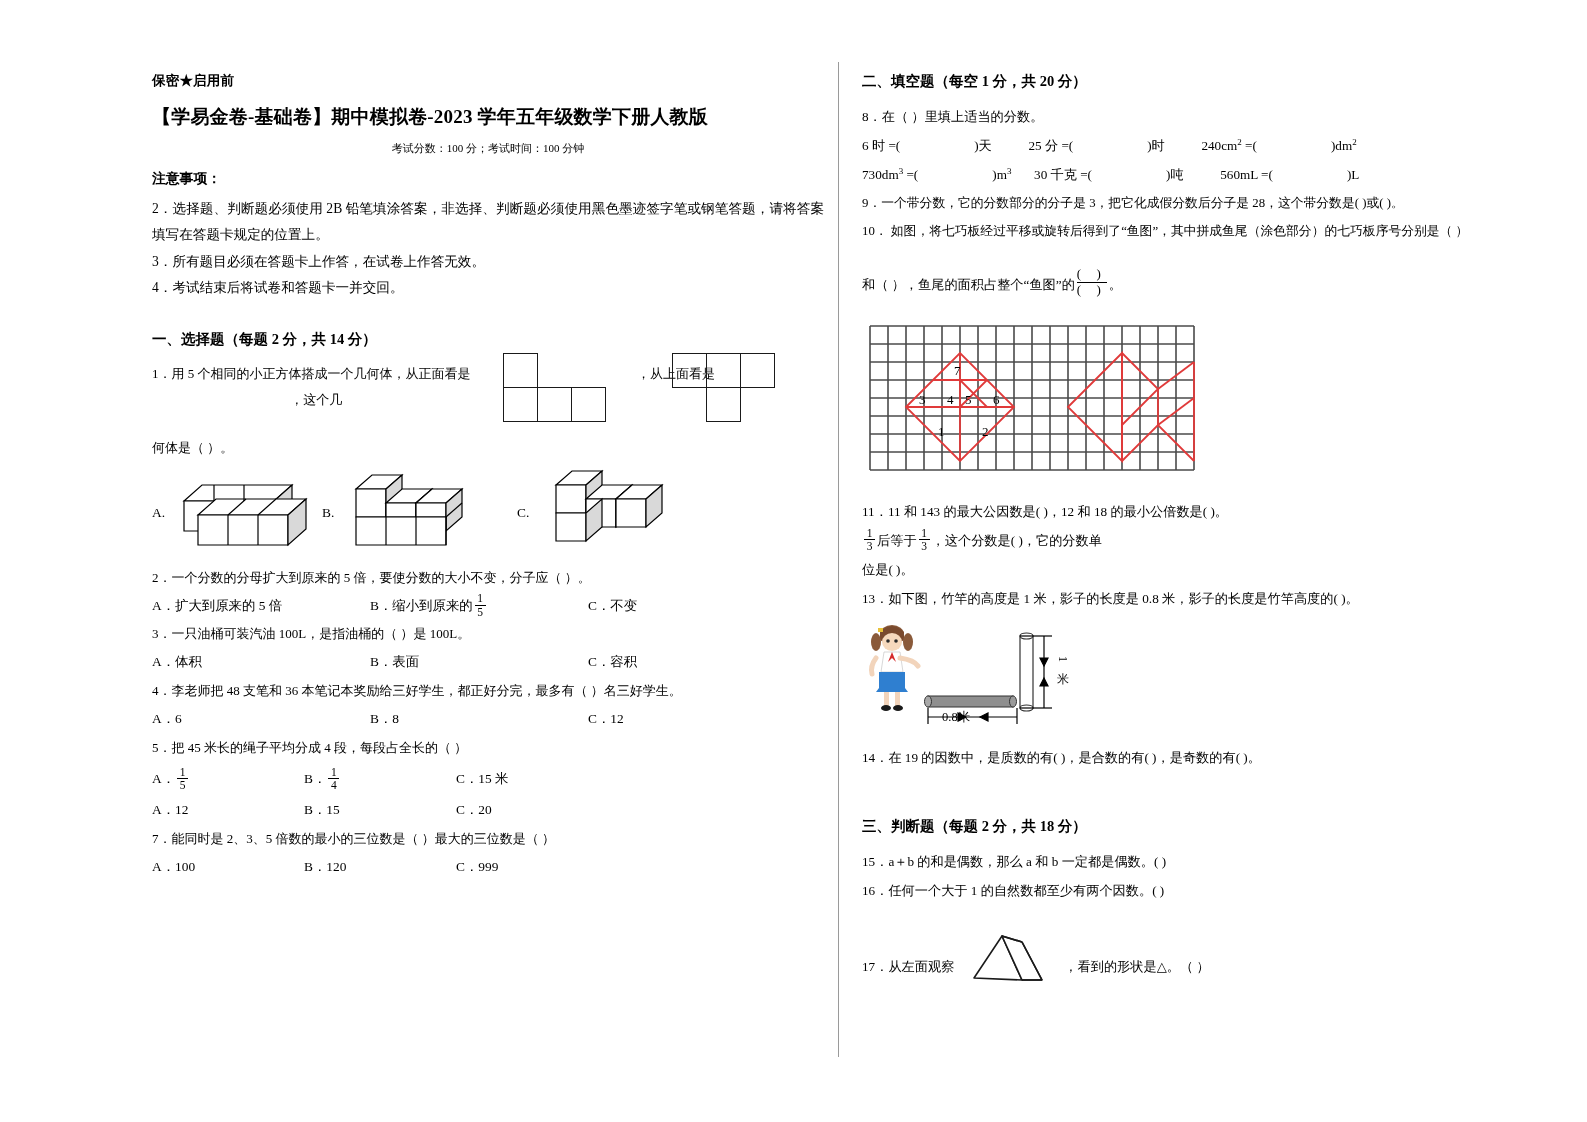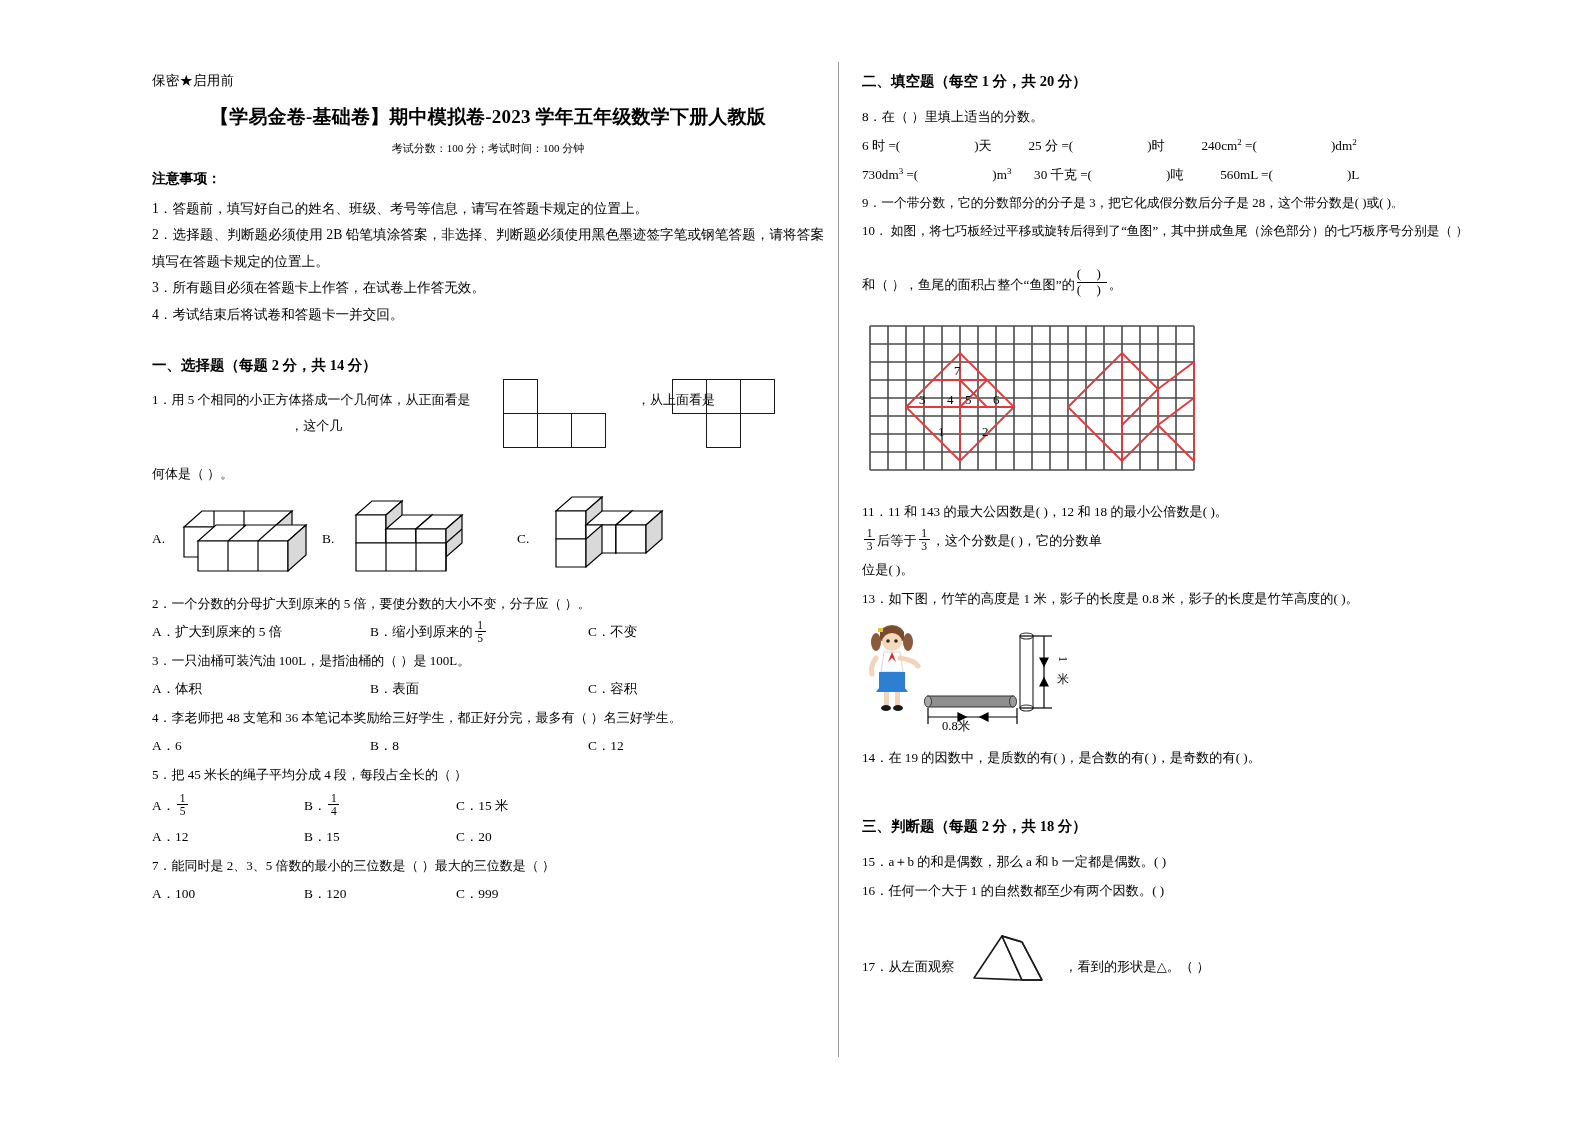--- a/index.html
+++ b/index.html
@@ -31,28 +31,28 @@
   }
   .divider {
     position: absolute;
     left: 838px; top: 62px;
     width: 1px; height: 995px;
     background: #9a9a9a;
   }
 
   .secret {
     font-size: 13.5px;
-    font-weight: normal;
+    font-weight: bold;
     letter-spacing: 0.2px;
     margin-bottom: 14px;
   }
   .title {
     font-size: 19px;
     font-weight: bold;
-    text-align: center;
+    text-align: left;
     letter-spacing: 0.2px;
     margin: 10px 0 10px 0;
     line-height: 1.4;
   }
   .subtitle {
     font-size: 11px;
     text-align: center;
     margin-bottom: 14px;
   }
   .notice-head {
@@ -163,21 +163,20 @@
 
   <div class="col-left">
 
     <div class="secret">保密★启用前</div>
 
     <div class="title">【学易金卷-基础卷】期中模拟卷-2023 学年五年级数学下册人教版</div>
 
     <div class="subtitle">考试分数：100 分；考试时间：100 分钟</div>
 
     <div class="notice-head">注意事项：</div>
-    <div class="notice-item">1．答题前，填写好自己的姓名、班级、考号等信息，请写在答题卡规定的位置上。</div>
     <div class="notice-item">2．选择题、判断题必须使用 2B 铅笔填涂答案，非选择、判断题必须使用黑色墨迹签字笔或钢笔答题，请将答案填写在答题卡规定的位置上。</div>
     <div class="notice-item">3．所有题目必须在答题卡上作答，在试卷上作答无效。</div>
     <div class="notice-item">4．考试结束后将试卷和答题卡一并交回。</div>
 
     <div class="section-head">一、选择题（每题 2 分，共 14 分）</div>
 
     <div class="q" style="margin-top:6px;">
       <span>1．用 5 个相同的小正方体搭成一个几何体，从正面看是</span>
       <span style="display:inline-block;width:160px;"></span>
       <span>，从上面看是</span>
@@ -495,21 +494,21 @@
 
         <g stroke="#000" stroke-width="1.2" fill="#000">
           <line x1="66" y1="90" x2="66" y2="106"></line>
           <line x1="155" y1="90" x2="155" y2="106"></line>
           <line x1="66" y1="99" x2="155" y2="99"></line>
           <polygon points="104,99 96,95 96,103"></polygon>
           <polygon points="118,99 126,95 126,103"></polygon>
         </g>
       </svg>
       <span class="vert-label" style="left:192px; top:38px;">1米</span>
-      <span class="shadow-label" style="left:80px; top:100px;">0.8米</span>
+      <span class="shadow-label" style="left:80px; top:91px;">0.8米</span>
     </div>
 
     <div class="q-r" style="margin-top:6px;">14．在 19 的因数中，是质数的有(            )，是合数的有(            )，是奇数的有(            )。</div>
 
     <div class="section-head" style="margin-top:46px;">三、判断题（每题 2 分，共 18 分）</div>
 
     <div class="q-r">15．a＋b 的和是偶数，那么 a 和 b 一定都是偶数。(             )</div>
     <div class="q-r">16．任何一个大于 1 的自然数都至少有两个因数。(         )</div>
 
     <div class="q-r" style="margin-top:20px; display:flex; align-items:flex-end;">

